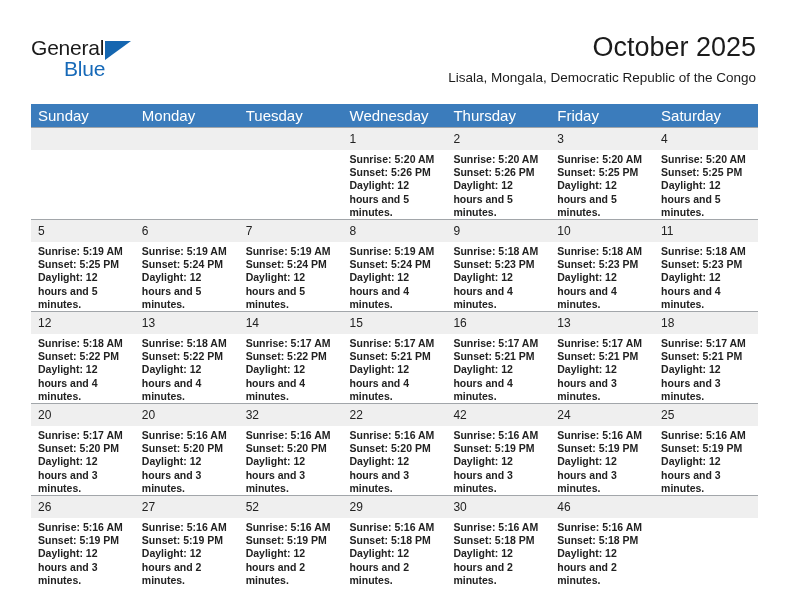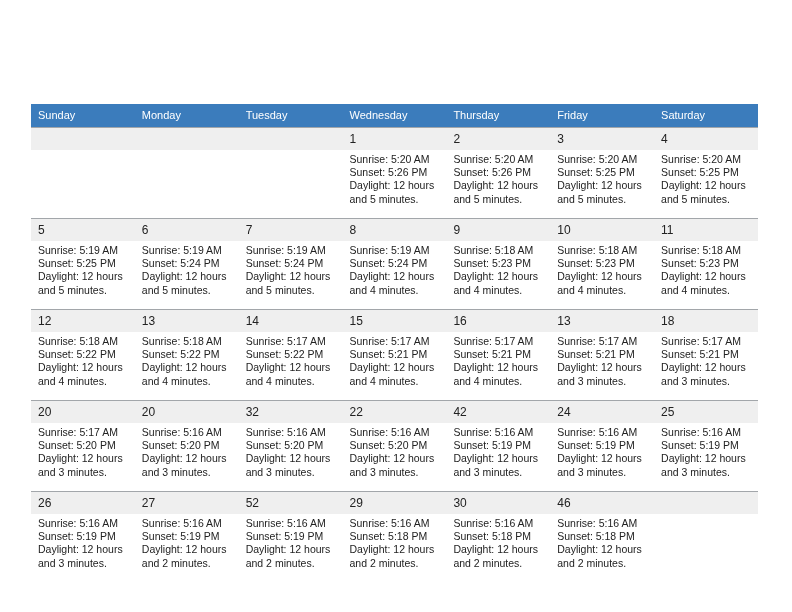--- a/index.html
+++ b/index.html
@@ -92,21 +92,21 @@
     top: 104px;
     width: 727px;
     border-collapse: collapse;
     table-layout: fixed;
   }
   .calendar col { width: 103.857px; }
 
   thead th {
     background: #3b7cbc;
     color: #ffffff;
-    font-size: 11px;
+    font-size: 15px;
     font-weight: normal;
     text-align: left;
     padding: 5px 0 5px 7px;
     height: 12px;
     line-height: 13px;
     border: none;
   }
 
   tbody td {
     vertical-align: top;
@@ -124,30 +124,45 @@
     line-height: 14px;
     padding: 4px 0 4px 7px;
     height: 14px;
   }
   .daynum.blank { background: #efefef; }
   .cell-body {
     padding: 3px 8px 0 7px;
     font-size: 10.5px;
     line-height: 13.2px;
     color: #222222;
+    font-weight: bold;
   }
   .cell-body div { white-space: nowrap; }
   .cell-body .daylight { white-space: normal; }
   td.empty .cell-body { visibility: hidden; }
 </style>
 </head>
 <body>
 
 <div class="page">
 
+  <div class="header">
+
+    <div class="logo">
+      <span class="logo-general">General</span>
+      <span class="logo-tri"></span>
+      <span class="logo-blue">Blue</span>
+    </div>
+
+    <div class="title-block">
+      <div class="cal-title">October 2025</div>
+      <div class="cal-subtitle">Lisala, Mongala, Democratic Republic of the Congo</div>
+    </div>
+
+  </div>
 
   <table class="calendar">
     <colgroup>
       <col>
         <col>
         <col>
         <col>
         <col>
         <col>
         <col>

